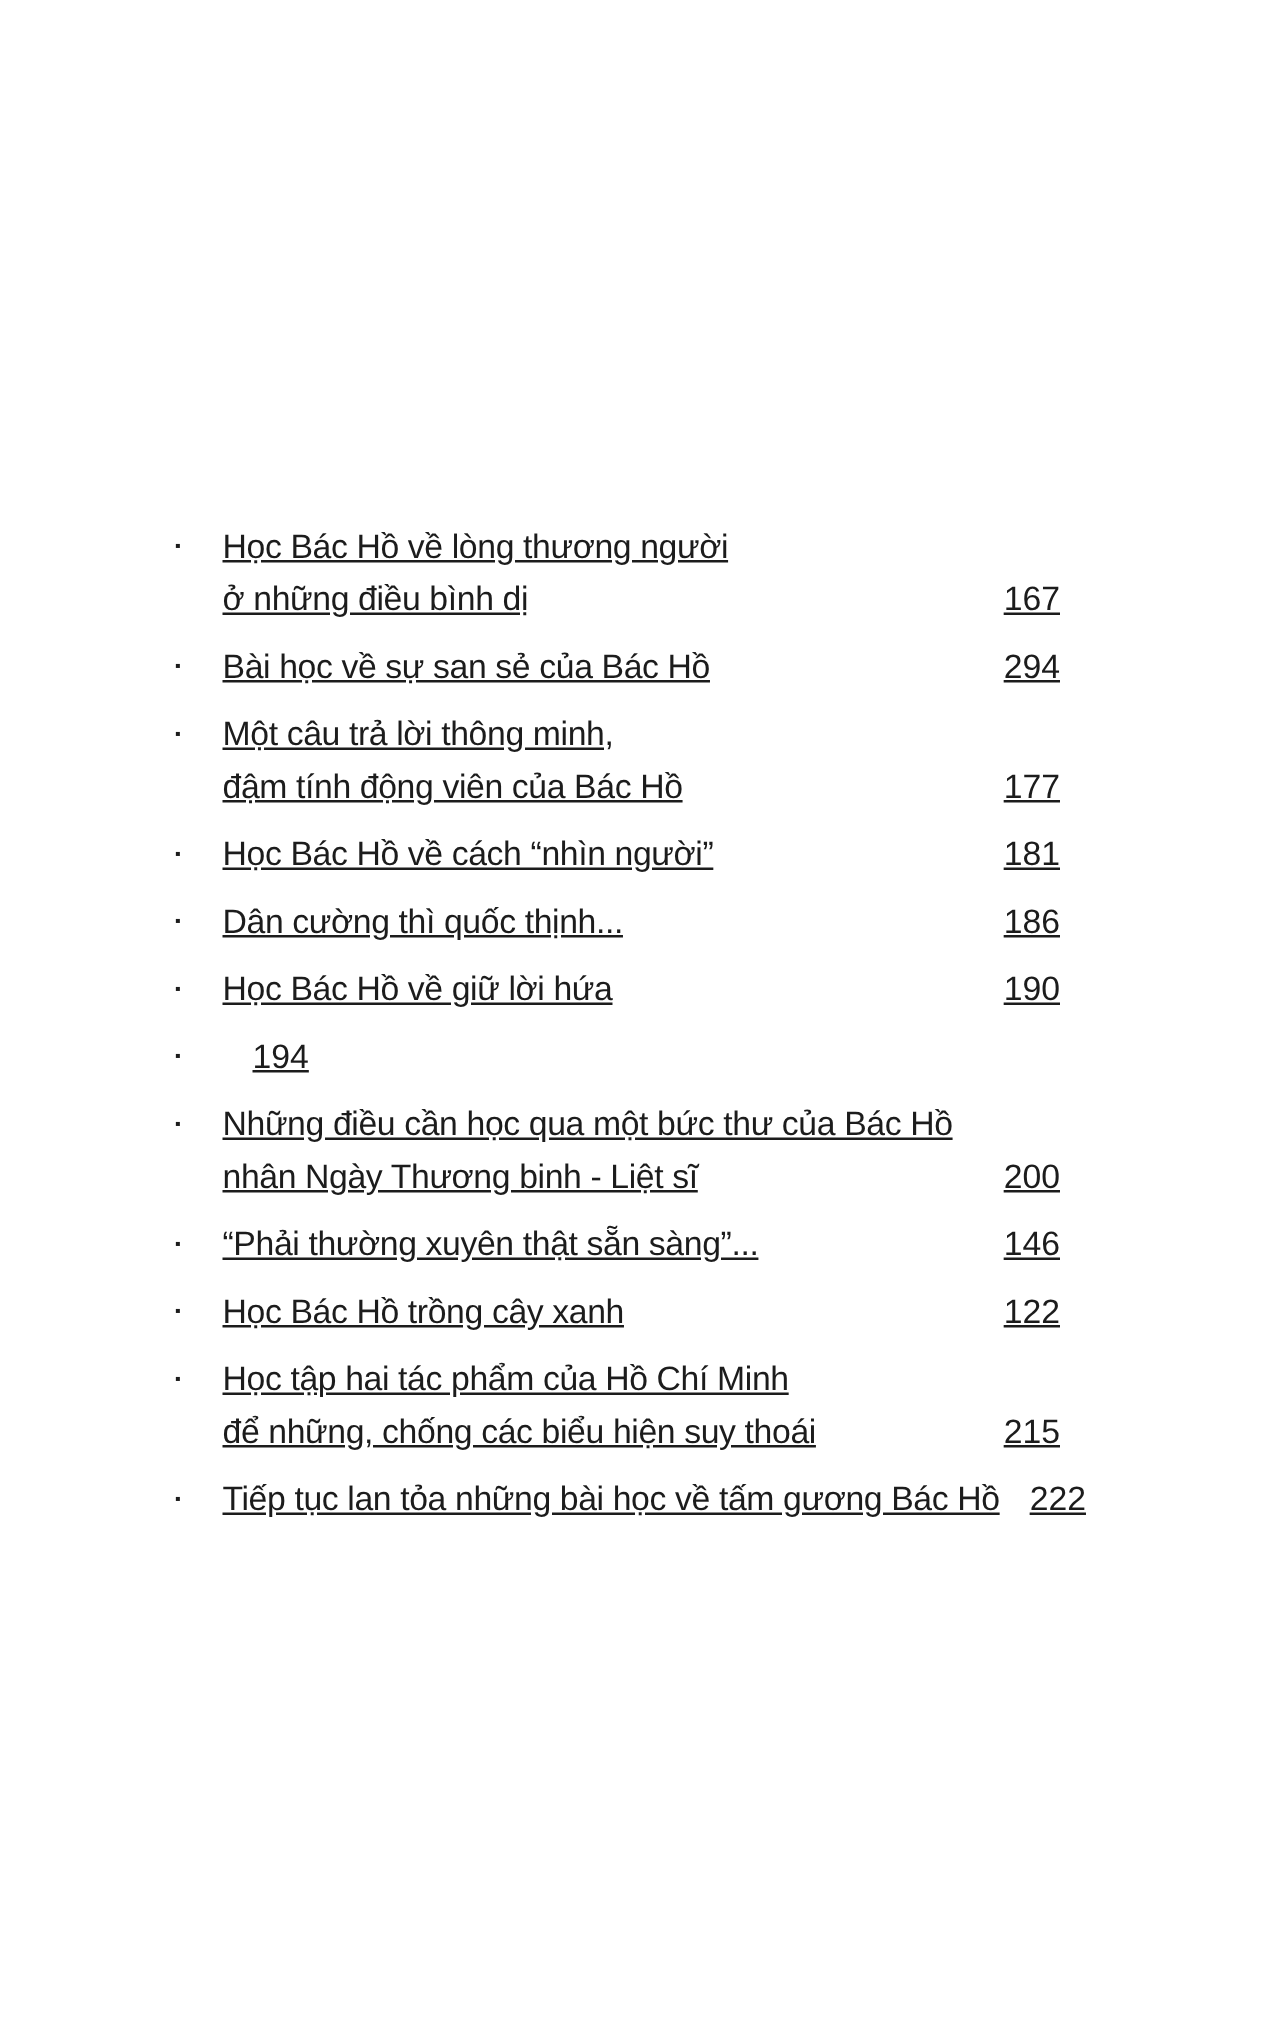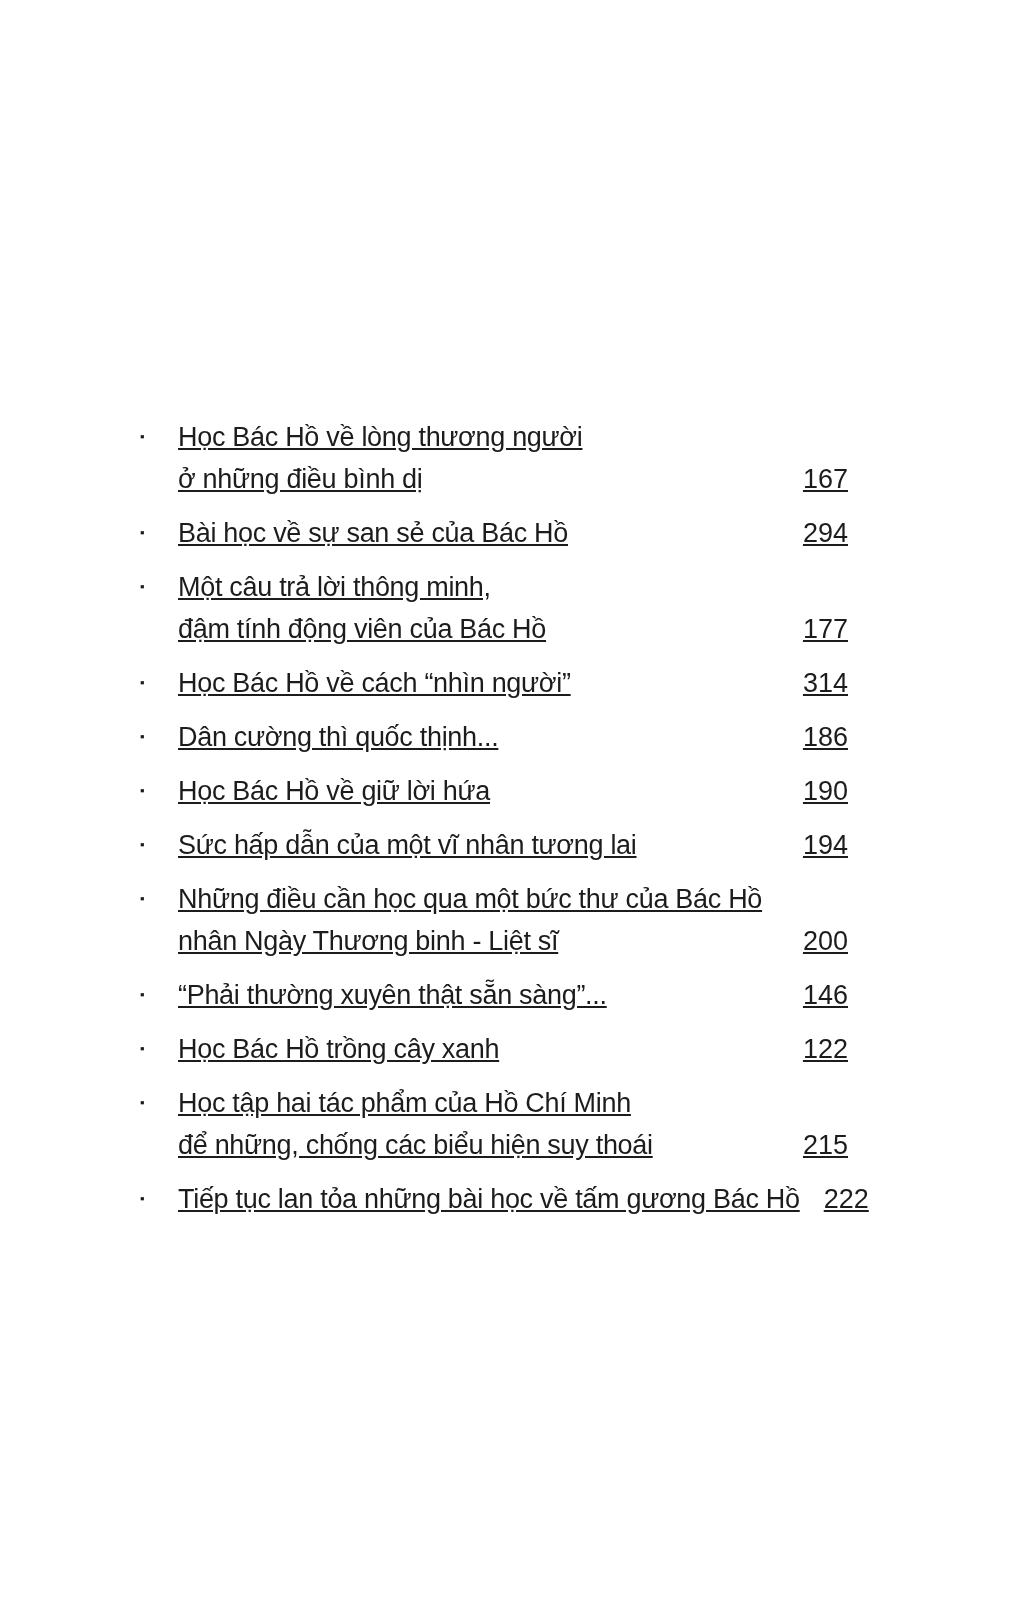--- a/index.html
+++ b/index.html
@@ -100,21 +100,21 @@
             <span class="line-text">đậm tính động viên của Bác Hồ</span>
             <span class="page-num">177</span>
           </div>
         </div>
       </div>
       <div class="toc-item">
         <span class="bullet">▪</span>
         <div class="item-body">
           <div class="line">
             <span class="line-text">Học Bác Hồ về cách “nhìn người”</span>
-            <span class="page-num">314</span>
+            <span class="page-num">181</span>
           </div>
         </div>
       </div>
       <div class="toc-item">
         <span class="bullet">▪</span>
         <div class="item-body">
           <div class="line">
             <span class="line-text">Dân cường thì quốc thịnh...</span>
             <span class="page-num">186</span>
           </div>
@@ -126,21 +126,20 @@
           <div class="line">
             <span class="line-text">Học Bác Hồ về giữ lời hứa</span>
             <span class="page-num">190</span>
           </div>
         </div>
       </div>
       <div class="toc-item">
         <span class="bullet">▪</span>
         <div class="item-body">
           <div class="line">
-            <span class="line-text">Sức hấp dẫn của một vĩ nhân tương lai</span>
             <span class="page-num">194</span>
           </div>
         </div>
       </div>
       <div class="toc-item">
         <span class="bullet">▪</span>
         <div class="item-body">
           <div class="line">
             <span class="line-text">Những điều cần học qua một bức thư của Bác Hồ</span>
           </div>

